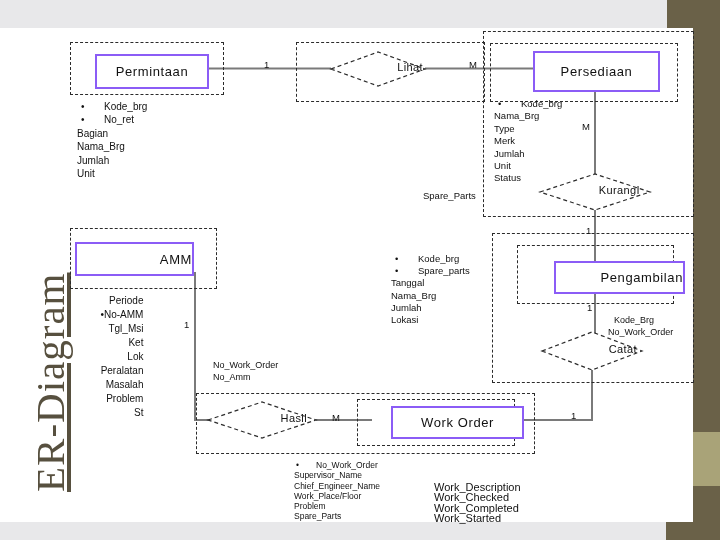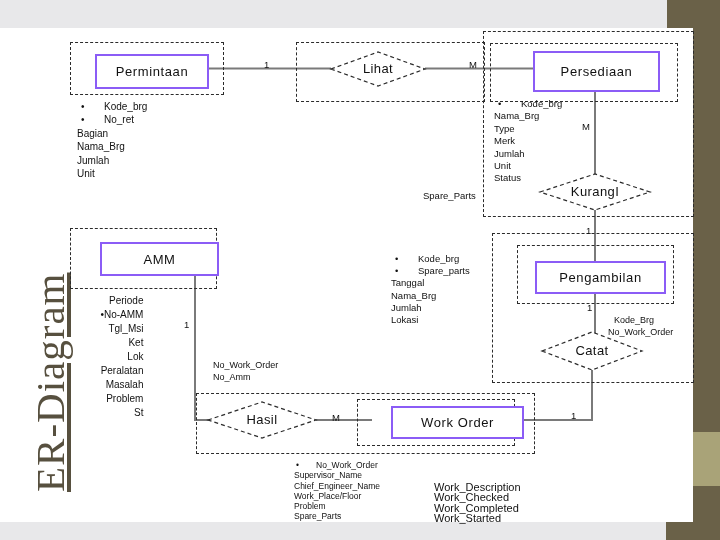--- a/index.html
+++ b/index.html
@@ -19,21 +19,21 @@
     font-family:"Liberation Serif",serif;font-size:41px;letter-spacing:1px;
     color:#57503f;text-decoration:underline;white-space:nowrap;
   }
   #diagram-svg{position:absolute;left:0;top:0;width:720px;height:540px;}
   .gbox{position:absolute;border:1px dashed #2b2b2b;}
   .entity{
     position:absolute;border:2px solid #8b5cf6;background:#fff;
     display:flex;align-items:center;justify-content:center;
     font-size:13px;letter-spacing:.6px;white-space:nowrap;
   }
-  .dlabel{position:absolute;text-align:center;font-size:13px;letter-spacing:.4px;}
+  .dlabel{position:absolute;text-align:right;font-size:11px;letter-spacing:.4px;}
   .attrs{position:absolute;}
   .aline{white-space:nowrap;}
   .blt{display:inline-block;width:27px;padding-left:4px;box-sizing:border-box;}
   .blt:empty{display:none;}
   .small .blt{width:22px;padding-left:2px;}
   .card{position:absolute;font-size:9.5px;}
   .rattr{position:absolute;font-size:9px;line-height:12px;white-space:nowrap;}
   #attrs-permintaan{left:77px;top:100px;font-size:10px;line-height:13.4px;}
   #attrs-persediaan{left:494px;top:98px;font-size:9.5px;line-height:12.4px;}
   #attrs-pengambilan{left:391px;top:253px;font-size:9.5px;line-height:12.2px;}
@@ -80,24 +80,24 @@
 <div class="gbox" style="left:70px;top:228px;width:145px;height:59px;"></div>
 <div class="gbox" style="left:196px;top:393px;width:337px;height:59px;"></div>
 <div class="gbox" style="left:357px;top:399px;width:156px;height:45px;"></div>
 
 <div class="entity" style="left:95px;top:54px;width:110px;height:31px;">
   <span>Permintaan</span>
 </div>
 <div class="entity" style="left:533px;top:51px;width:123px;height:37px;">
   <span>Persediaan</span>
 </div>
-<div class="entity" style="left:100px;top:242px;width:115px;height:30px;">
+<div class="entity" style="left:75px;top:242px;width:115px;height:30px;justify-content:flex-end;">
   <span>AMM</span>
 </div>
-<div class="entity" style="left:535px;top:261px;width:127px;height:29px;">
+<div class="entity" style="left:554px;top:261px;width:127px;height:29px;justify-content:flex-end;">
   <span>Pengambilan</span>
 </div>
 <div class="entity" style="left:371px;top:406px;width:129px;height:29px;margin-left:20px;">
   <span>Work Order</span>
 </div>
 
 <div class="dlabel" style="left:333px;top:61px;width:90px;">Lihat</div>
 <div class="dlabel" style="left:550px;top:184px;width:90px;">KurangI</div>
 <div class="dlabel" style="left:547px;top:343px;width:90px;">Catat</div>
 <div class="dlabel" style="left:217px;top:412px;width:90px;">Hasil</div>

